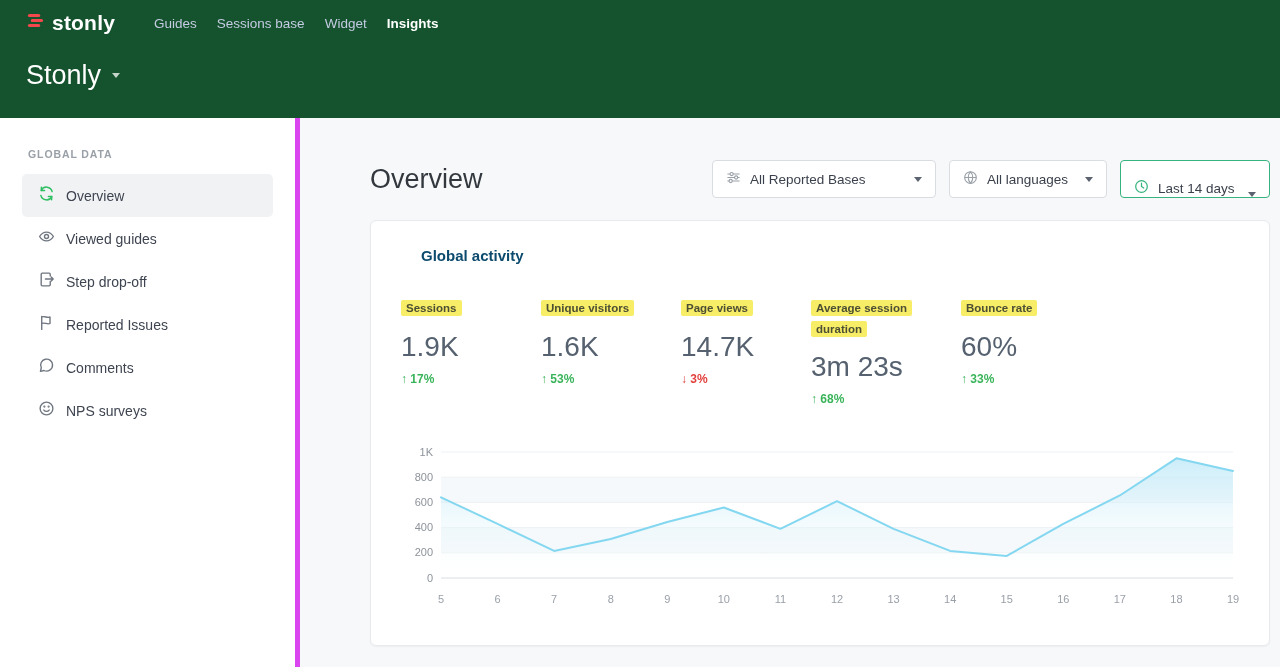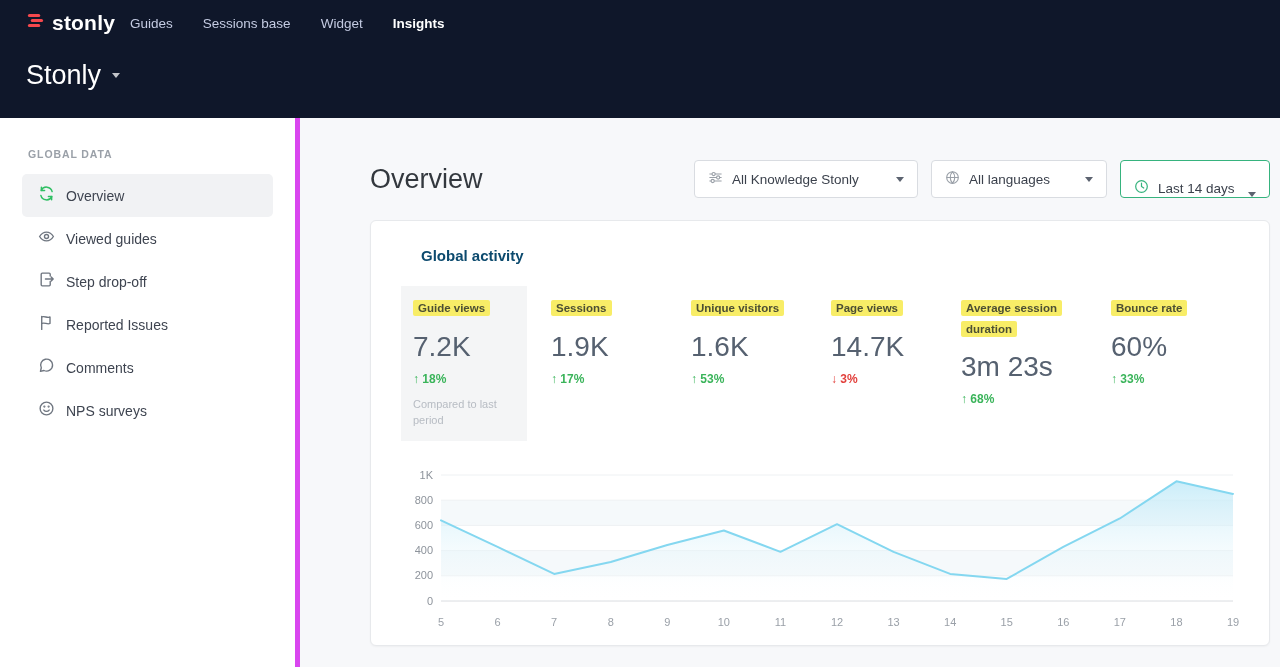--- a/index.html
+++ b/index.html
@@ -4,24 +4,24 @@
 <style>
   * { box-sizing: border-box; }
   html,body { margin:0; padding:0; }
   body {
     width:1280px; height:667px; overflow:hidden;
     font-family:"Liberation Sans", sans-serif;
     background:#f7f8fa; color:#3b414c;
   }
 
   
-  .header { background:#0f172a; height:118px; padding:0 26px; }
+  .header { background:#14532d; height:118px; padding:0 26px; }
   .nav-row { display:flex; align-items:center; height:46px; }
   .logo { display:flex; align-items:center; gap:7px; color:#fff; font-size:21px; font-weight:bold; letter-spacing:.2px; cursor:pointer; }
-  .nav-items { display:flex; gap:30px; margin-left:15px;align-items:center; }
+  .nav-items { display:flex; gap:20px; margin-left:39px;align-items:center; }
   .nav-item { font-size:13.5px; color:#c4cbe2; cursor:pointer; }
   .nav-item.active { color:#fff; font-weight:bold; }
   .workspace { display:flex; align-items:center; gap:11px; margin-top:14px; color:#fff; font-size:27px; cursor:pointer; }
   .caret { width:0; height:0; border-left:4px solid transparent; border-right:4px solid transparent; border-top:5px solid #5c6370; }
   .workspace .caret { border-top-color:rgba(255,255,255,.75); border-left-width:4px; border-right-width:4px; }
 
   
   .body-wrap { display:flex; height:549px; }
   .sidebar { width:300px; background:#fff; border-right:5px solid #d946ef; padding:30px 22px 0 22px; flex-shrink:0; }
   .section-label { font-size:10.5px; font-weight:bold; letter-spacing:.9px; color:#9aa0a8; margin:0 0 14px 6px; }
@@ -32,21 +32,21 @@
 
   .main { flex:1; padding:42px 10px 0 70px; }
   .main-header { width:900px; display:flex; justify-content:space-between; align-items:center; }
   .page-title { font-size:27px; font-weight:400; color:#33383e; margin:0; }
 
   .filters { display:flex; gap:13px; }
   .filter-btn { height:38px; background:#fff; border:1px solid #d9dce1; border-radius:4px;
     display:flex; align-items:center; justify-content:space-between; padding:0 13px; cursor:pointer; }
   .filter-btn .left { display:flex; align-items:center; gap:9px; font-size:13.5px; color:#3b414c; white-space:nowrap; }
   .filter-btn.w1 { width:224px; }
-  .filter-btn.w2 { width:176px; }
+  .filter-btn.w2 { width:158px; }
   .filter-btn.w3 { width:150px;align-items:flex-end; }
   .filter-btn.accent { border:1.5px solid #36b37e; }
 
   
   .card { width:900px; height:426px; margin-top:22px; background:#fff; border:1px solid #e7e9ec;
     border-radius:6px; box-shadow:0 1px 2px rgba(0,0,0,.04); padding:26px 30px 10px 30px; }
   .card-title { font-size:15px; font-weight:bold; color:#0c4a6e; margin:0 0 22px 20px; }
 
   .metrics { display:flex; align-items:flex-start; }
   .metric { padding:12px 0; cursor:pointer; }
@@ -174,21 +174,21 @@
         <div class="filter-btn w1">
           <span class="left">
             <span>
               <svg width="15" height="15" viewBox="0 0 16 16" fill="none" stroke="#9aa0a8" stroke-width="1.2">
                 <path d="M1.5 4.3h13M1.5 8h13M1.5 11.7h13"></path>
                 <circle cx="6" cy="4.3" r="1.7" fill="#fff"></circle>
                   <circle cx="10.8" cy="8" r="1.7" fill="#fff"></circle>
                   <circle cx="5" cy="11.7" r="1.7" fill="#fff"></circle>
               </svg>
             </span>
-            <span>All Knowledge Stonly</span>
+            <span>All Reported Bases</span>
           </span>
           <span class="caret"></span>
         </div>
 
         <div class="filter-btn w2">
           <span class="left">
             <span>
               <svg width="15" height="15" viewBox="0 0 16 16" fill="none" stroke="#9aa0a8" stroke-width="1.2">
                 <circle cx="8" cy="8" r="6.2"></circle>
                   <path d="M1.8 8h12.4M8 1.8c-3.2 3.6-3.2 8.8 0 12.4M8 1.8c3.2 3.6 3.2 8.8 0 12.4"></path>
@@ -213,26 +213,20 @@
         </div>
 
       </div>
     </div>
 
     <div class="card">
       <p class="card-title">Global activity</p>
 
       <div class="metrics">
 
-        <div class="metric m0">
-          <div class="tag-wrap"><span class="tag">Guide views</span></div>
-          <div class="value">7.2K</div>
-          <div class="delta up"><span>↑</span> <span>18%</span></div>
-          <div class="note">Compared to last period</div>
-        </div>
 
         <div class="metric m1">
           <div class="tag-wrap"><span class="tag">Sessions</span></div>
           <div class="value">1.9K</div>
           <div class="delta up"><span>↑</span> <span>17%</span></div>
         </div>
 
         <div class="metric m2">
           <div class="tag-wrap"><span class="tag">Unique visitors</span></div>
           <div class="value">1.6K</div>

